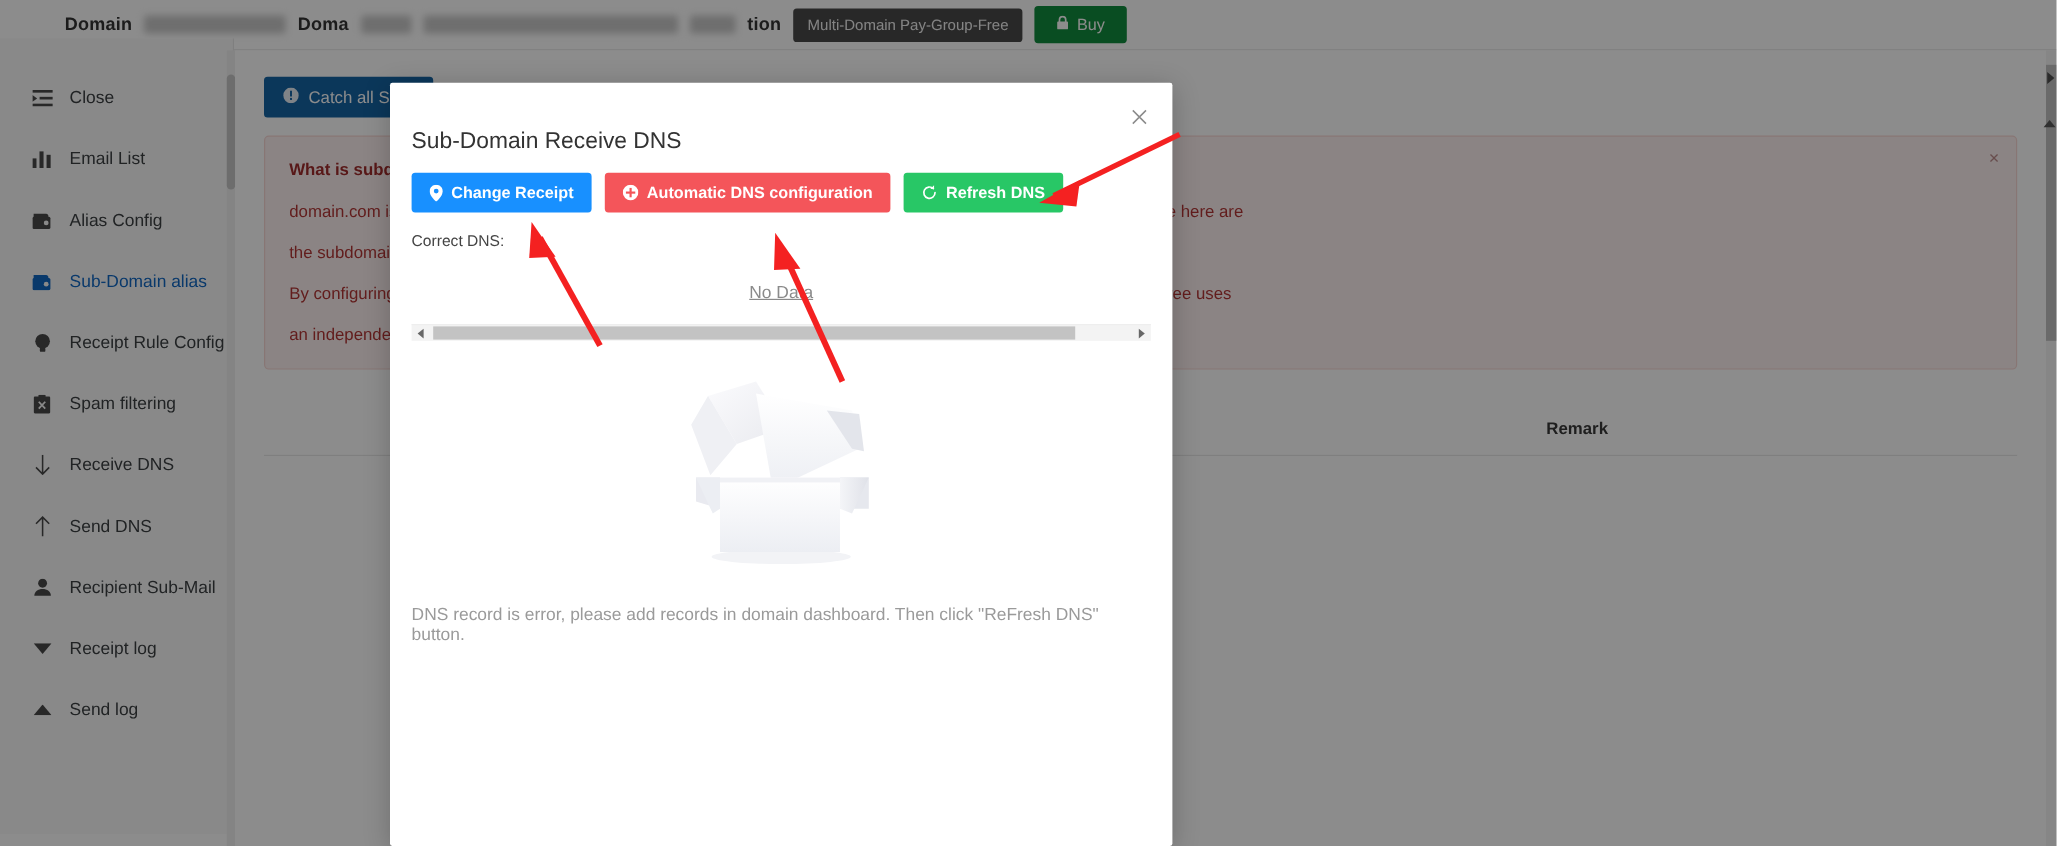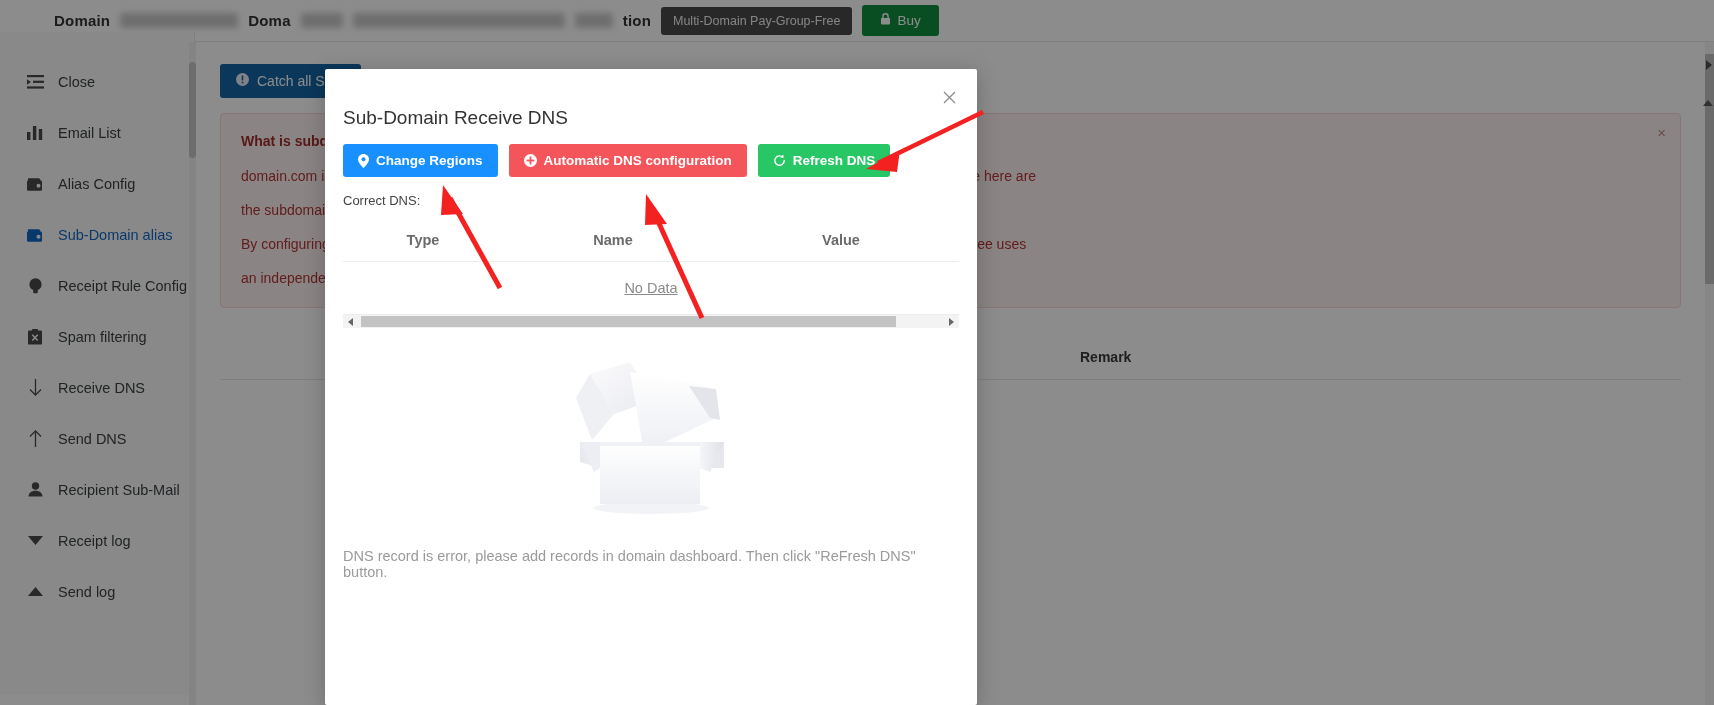--- a/index.html
+++ b/index.html
@@ -67,21 +67,21 @@
     color:#b33636; font-size:14px; line-height:22px;
   }
   .alert-title { font-weight:bold; margin-bottom:13px; color:#a02c2c; }
   .alert-p { margin:0 0 12px 0; }
   .alert-x { position:absolute; right:14px; top:8px; color:#bd8d8d; font-size:15px; }
 
   .tbl-head {
     margin-top:26px; height:46px; display:flex; align-items:center;
     border-bottom:1px solid #e8e8e8; font-size:14px; font-weight:bold; color:#3a3a3a;
   }
-  .th { text-align:left; }
+  .th { text-align:right; }
 
   
   .page-scroll { position:absolute; right:0; top:42px; width:9px; height:663px; background:#f5f5f5; }
   .page-thumb  { position:absolute; right:0; top:54px; width:9px; height:230px; background:#c1c1c1; }
   .arrow-up    { position:absolute; right:1px; top:100px; width:0;height:0;
                  border-left:5px solid transparent;border-right:5px solid transparent;border-bottom:6px solid #5a5a5a; }
   .arrow-right { position:absolute; right:2px; top:60px; width:0;height:0;
                  border-top:5px solid transparent;border-bottom:5px solid transparent;border-left:6px solid #4f4f4f; }
   .arrow-left-top { position:absolute; left:30px; top:49px; width:0;height:0;
                  border-top:5px solid transparent;border-bottom:5px solid transparent;border-right:6px solid #4f4f4f; }
@@ -352,21 +352,21 @@
     <div class="modal-body">
 
       <div class="btnrow">
         <div class="mbtn" style="background:#1890ff">
           <span>
             <svg width="11" height="14" viewBox="0 0 11 14">
                 <path d="M5.5 0C2.5 0 0 2.4 0 5.3 0 9.3 5.5 14 5.5 14S11 9.3 11 5.3C11 2.4 8.5 0 5.5 0z" fill="#fff"></path>
                 <circle cx="5.5" cy="5.2" r="2" fill="#1890ff"></circle>
               </svg>
           </span>
-          <span>Change Regions</span>
+          <span>Change Receipt</span>
         </div>
 
         <div class="mbtn" style="background:#f4555a">
           <span>
             <svg width="13" height="13" viewBox="0 0 13 13">
                 <circle cx="6.5" cy="6.5" r="6.5" fill="#fff"></circle>
                 <rect x="5.6" y="2.6" width="1.8" height="7.8" fill="#f4555a"></rect>
                 <rect x="2.6" y="5.6" width="7.8" height="1.8" fill="#f4555a"></rect>
               </svg>
           </span>
@@ -380,25 +380,20 @@
                 <path d="M10.4 0.4v3.2H7.2z" fill="#fff"></path>
               </svg>
           </span>
           <span>Refresh DNS</span>
         </div>
       </div>
 
       <div class="correct-lbl">Correct DNS:</div>
 
       <div class="dns-table">
-        <div class="dns-thead">
-          <div style="flex:0 0 160px;text-align:center">Type</div>
-          <div style="flex:0 0 220px;text-align:center">Name</div>
-          <div style="flex:1 1 auto;text-align:center">Value</div>
-        </div>
         <div class="dns-nodata">No Data</div>
         <div class="hscroll">
           <div class="hs-arrow-l"></div>
           <div class="hscroll-thumb"></div>
           <div class="hs-arrow-r"></div>
         </div>
       </div>
 
 
       <div class="empty-wrap">

